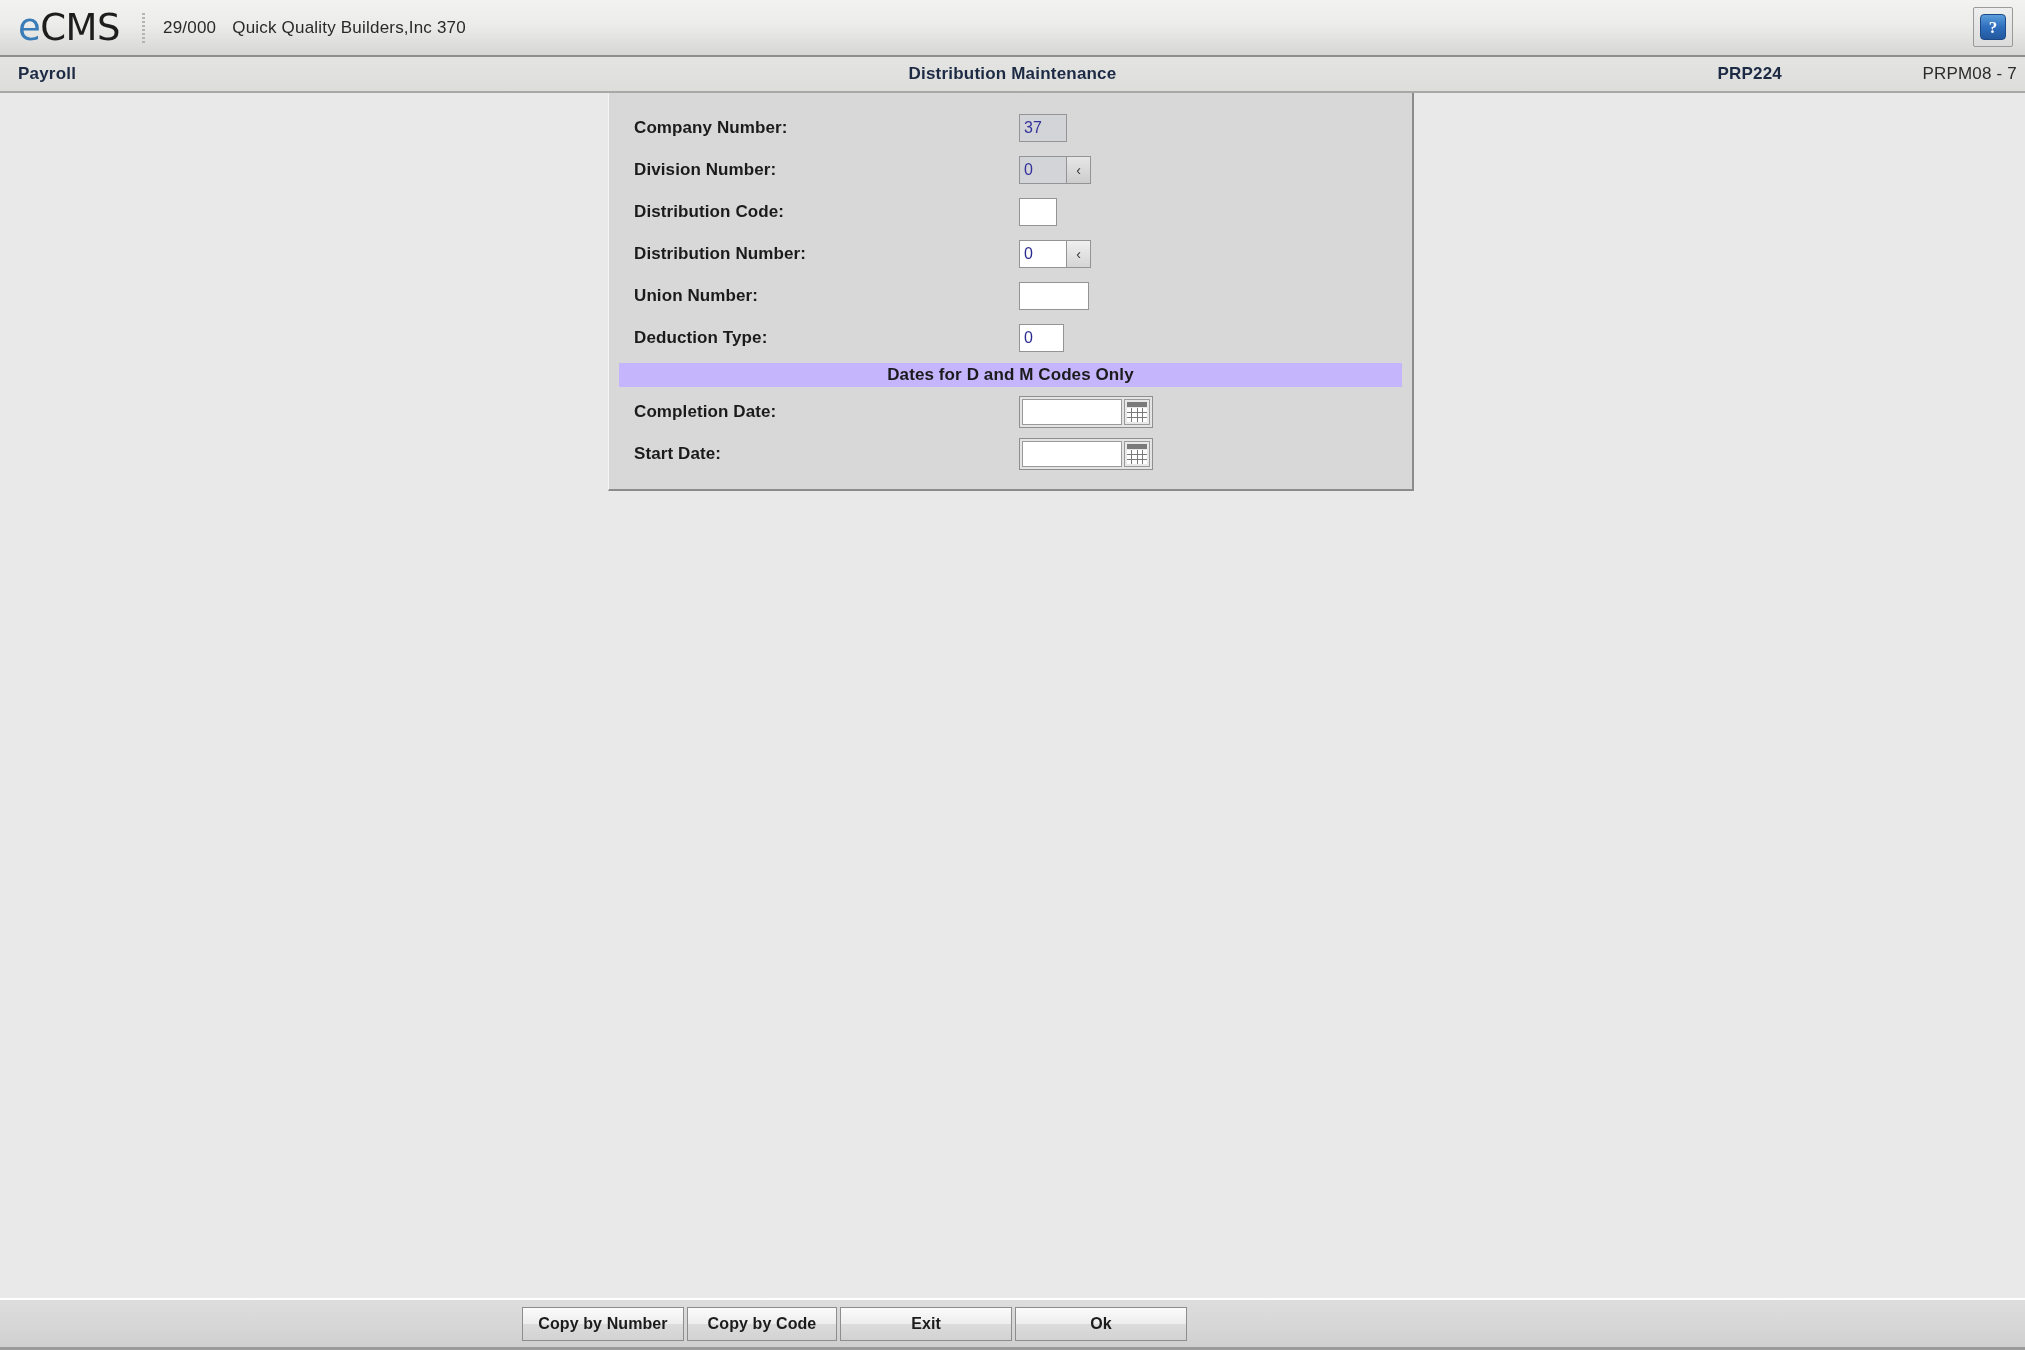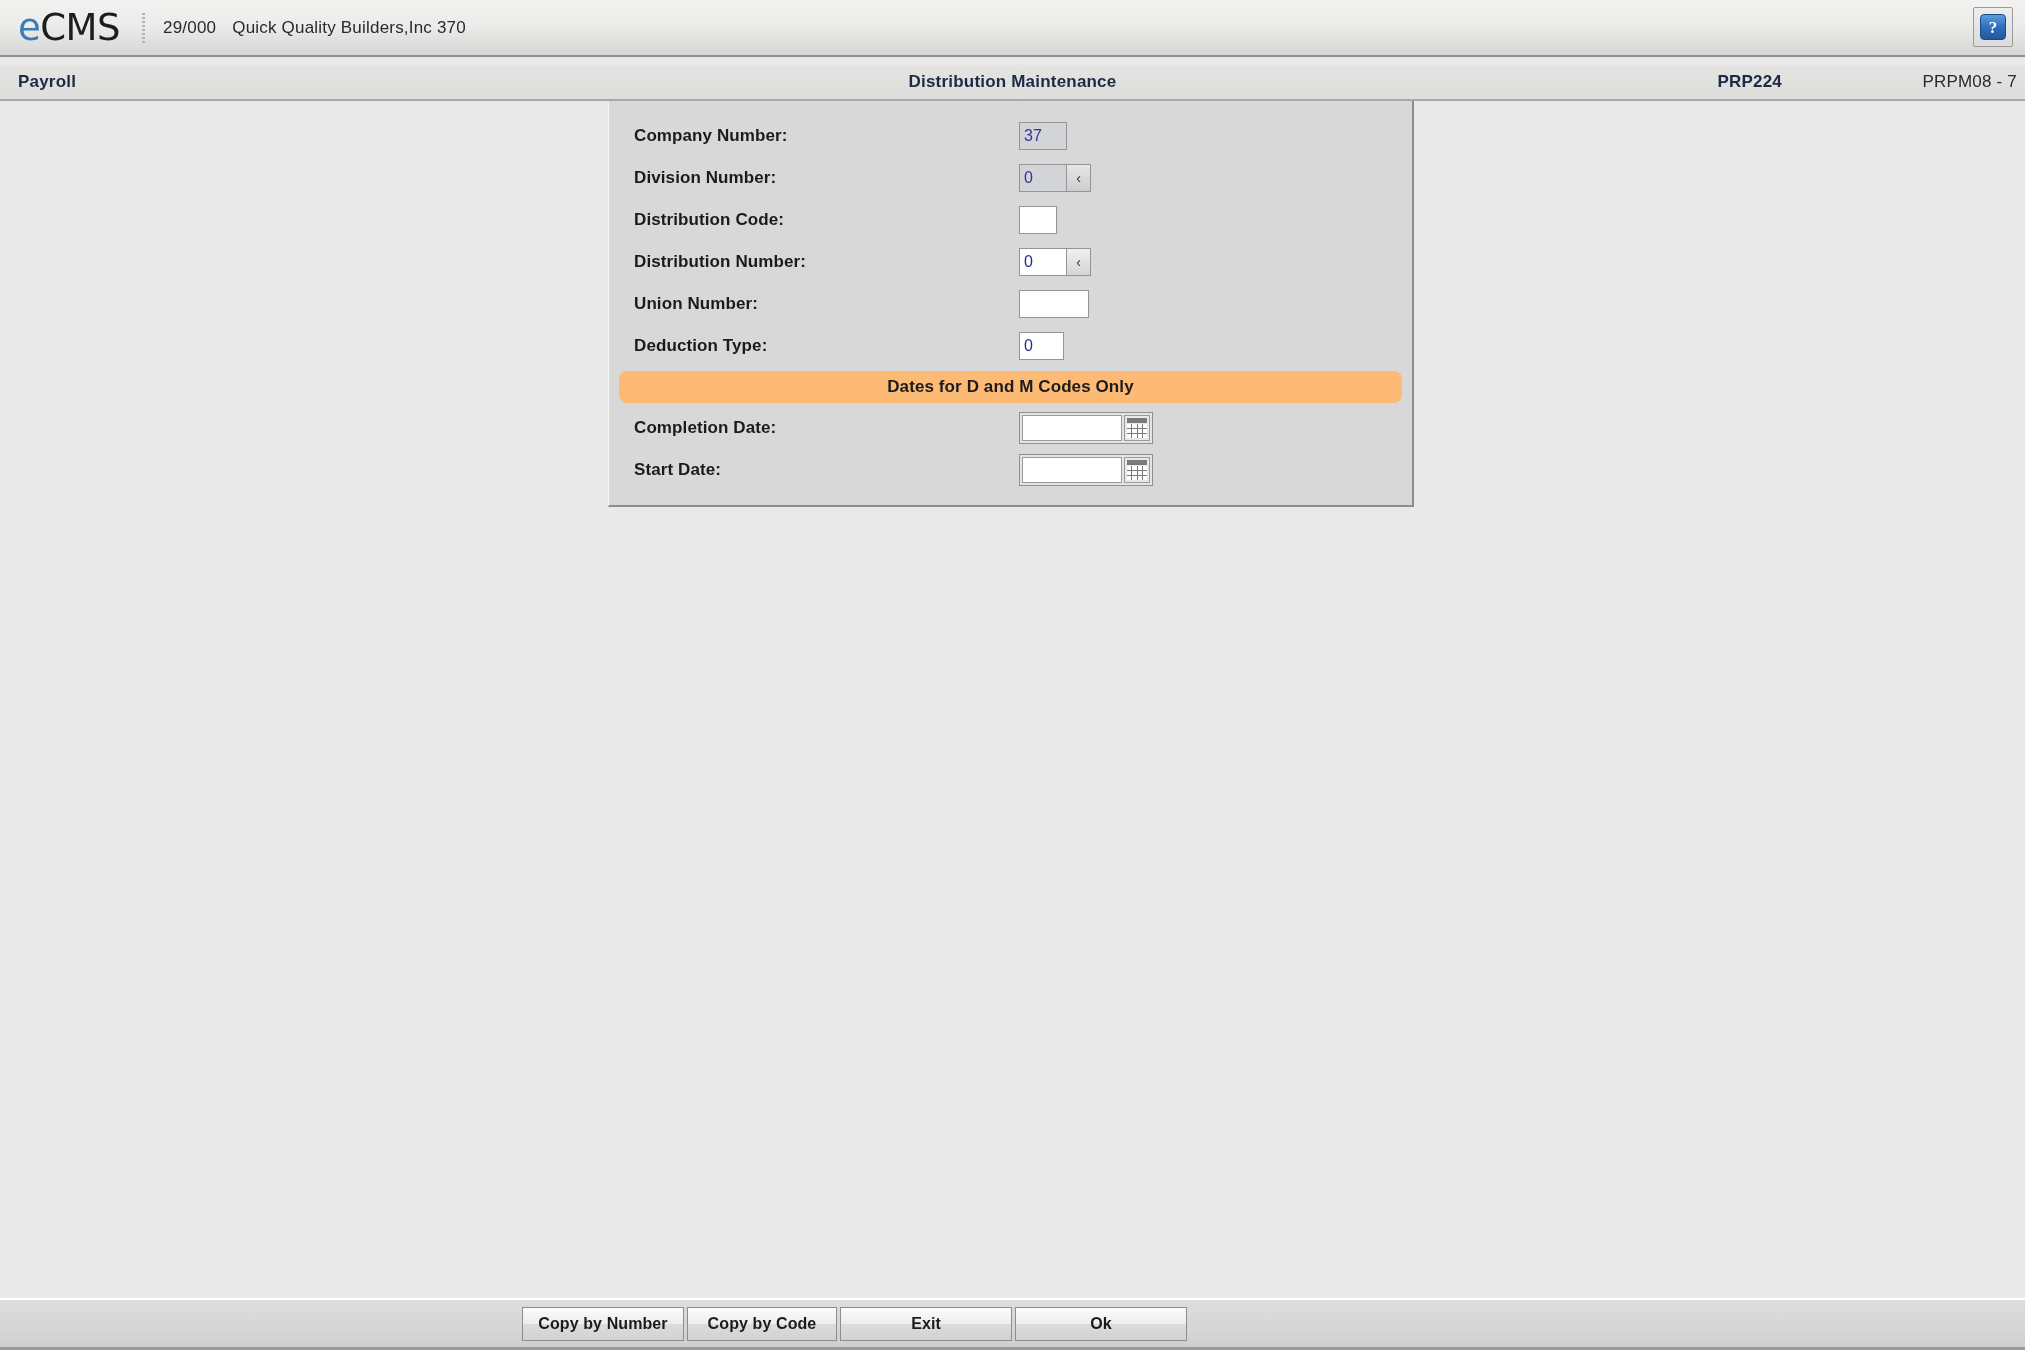--- a/index.html
+++ b/index.html
@@ -100,21 +100,20 @@
 
   
   .subheader {
     position: relative;
     height: 36px;
     flex: 0 0 36px;
     background: linear-gradient(to bottom, #e4e4e3 0%, #dddddc 100%);
     border-bottom: 2px solid #a8a8a8;
     display: flex;
     align-items: center;
-    margin-top: 8px;
   }
   .sh-module {
     position: absolute;
     left: 18px;
     font-size: 17px;
     font-weight: bold;
     color: #1c2a44;
     letter-spacing: 0.2px;
   }
   .sh-title {
@@ -267,30 +266,29 @@
     grid-template-rows: repeat(3, 1fr);
     gap: 1px;
     background: #7a7a7a;
     border: 0;
   }
   .cal-cell { background: #ffffff; }
 
   
   .sectionbar {
     margin: 4px 10px 4px 10px;
-    height: 32px;
-    background: #fdba74;
+    height: 24px;
+    background: #c4b5fd;
     display: flex;
     align-items: center;
     justify-content: center;
     font-size: 17px;
     font-weight: bold;
     color: #1b1b1b;
     letter-spacing: 0.1px;
-    border-radius: 8px;
   }
 
   
   .footer {
     position: relative;
     flex: 0 0 52px;
     height: 52px;
     background: linear-gradient(to bottom, #dddddd 0%, #d6d6d6 60%, #cfcfcf 100%);
     border-top: 2px solid #ffffff;
     border-bottom: 3px solid #9a9a9a;

